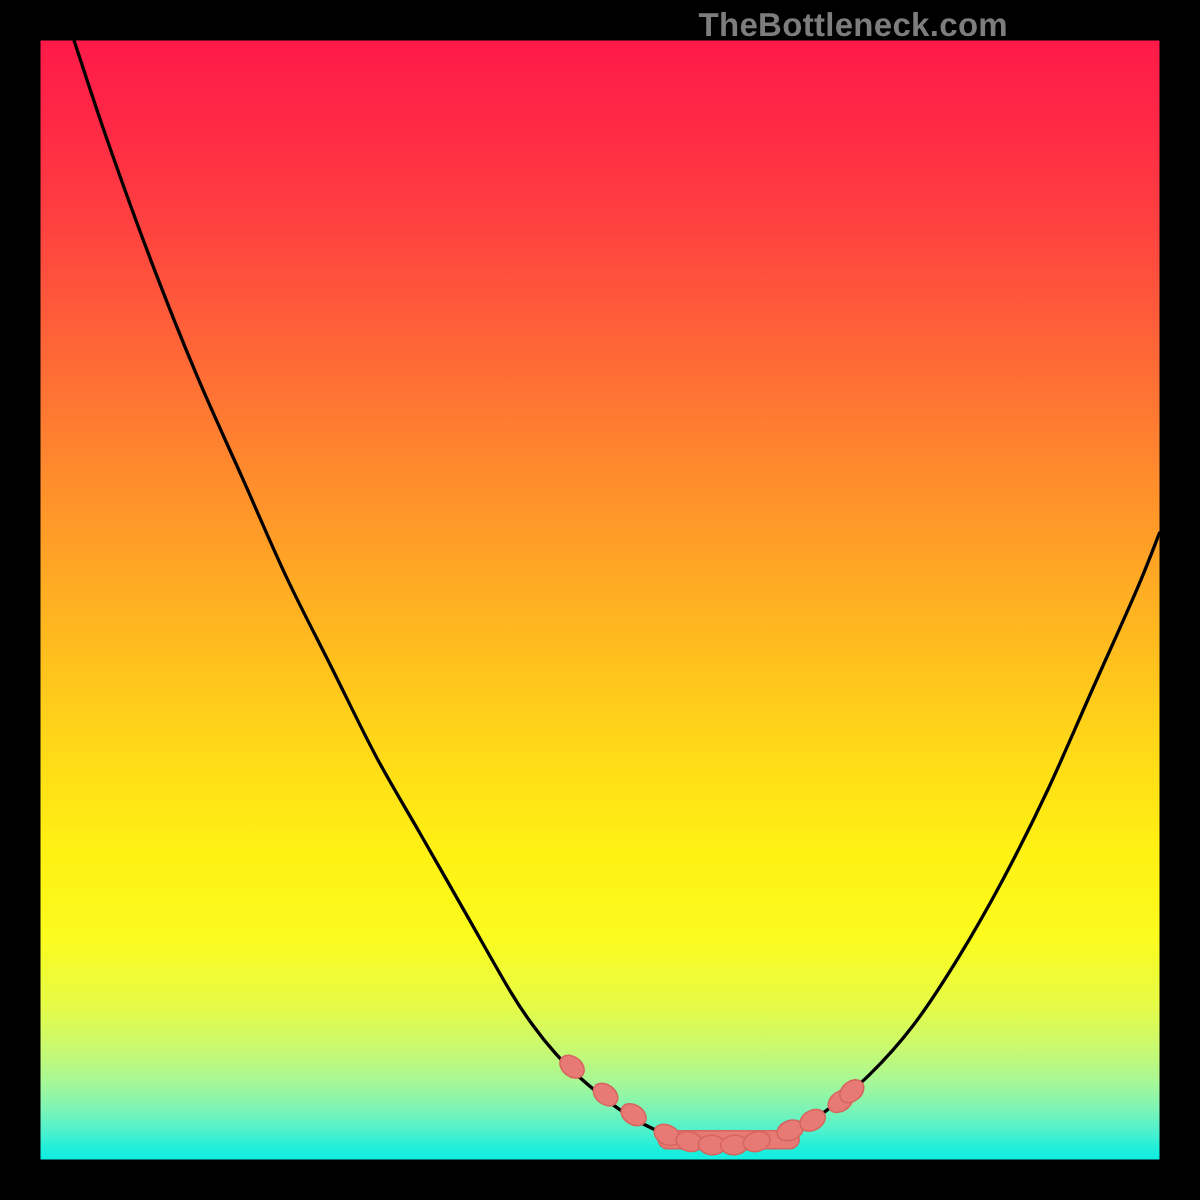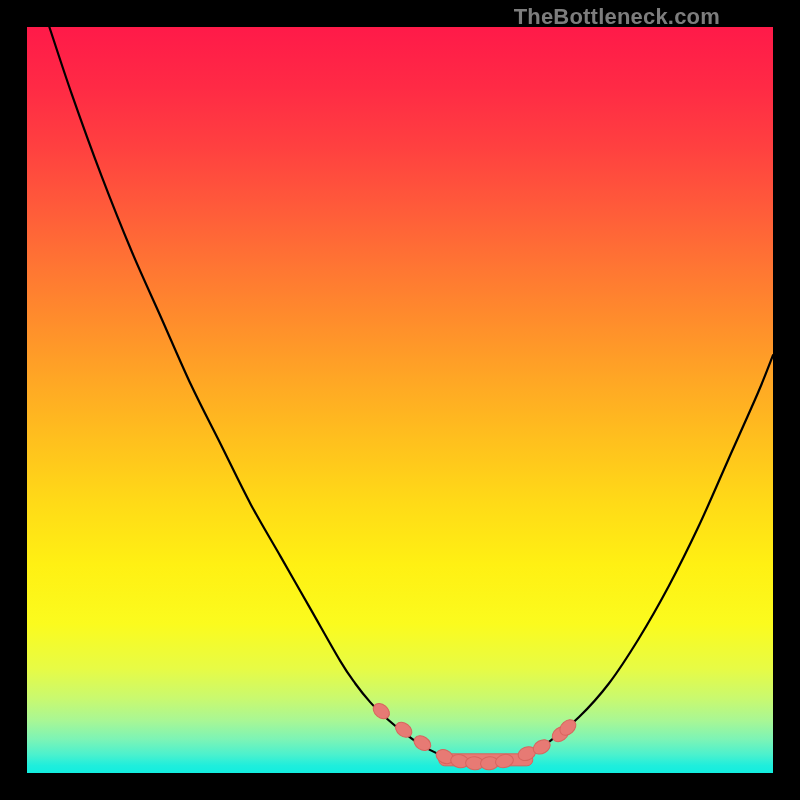--- a/index.html
+++ b/index.html
@@ -9,21 +9,20 @@
     height: 800px;
     overflow: hidden;
     background: #000;
     font-family: Arial, Helvetica, sans-serif;
   }
   .frame {
     position: relative;
     width: 684px;
     height: 800px;
     background: #000;
-    padding-left: 48px;
   }
   .plot {
     position: absolute;
     left: 27px;
     top: 27px;
     width: 746px;
     height: 746px;
     background: linear-gradient(to bottom,
       #ff1a49 0%,
       #ff2a45 8%,

